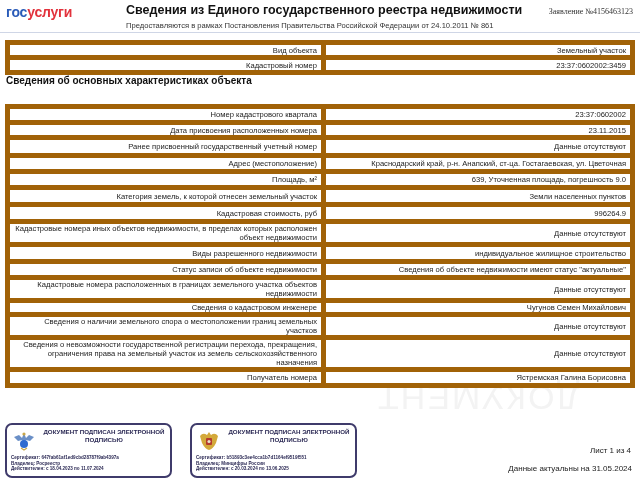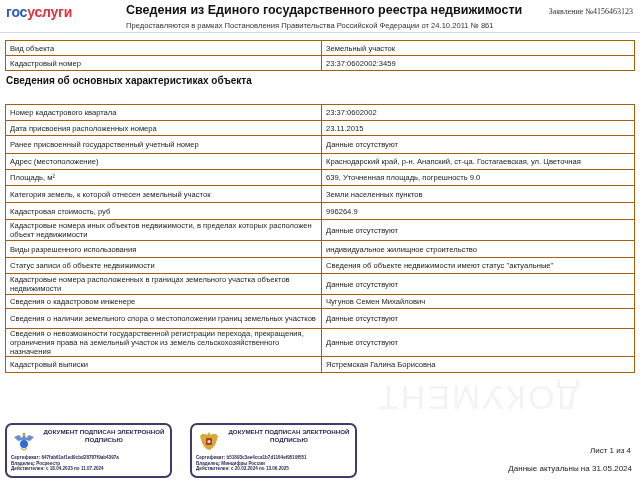--- a/index.html
+++ b/index.html
@@ -8,21 +8,21 @@
 
   .header { position: absolute; left: 0; top: 0; width: 640px; height: 33px; border-bottom: 1px solid #cfd6e6; }
   .logo { position: absolute; left: 6px; top: 4px; font-family: "Liberation Sans", sans-serif; font-weight: bold; font-size: 14px; letter-spacing: -0.2px; }
   .logo .a { color: #2a5bb8; }
   .logo .b { color: #e2323c; }
   .title { position: absolute; left: 126px; top: 3px; font-family: "Liberation Sans", sans-serif; font-weight: bold; font-size: 12.5px; color: #111; }
   .subtitle { position: absolute; left: 126px; top: 21px; font-family: "Liberation Sans", sans-serif; font-size: 7.6px; color: #333; }
   .app-no { position: absolute; right: 7px; top: 7px; font-family: Liberation Serif, serif; font-size: 8px; color: #333; }
 
   table { border-collapse: collapse; position: absolute; left: 5px; width: 630px; font-family: "Liberation Sans", sans-serif; font-size: 7.6px; color: #222; }
-  td { border: 1px solid #a16207; padding: 0 4px; vertical-align: middle; line-height: 9px; }
+  td { border: 5px solid #a16207; padding: 0 4px; vertical-align: middle; line-height: 9px; text-align: right; }
   td.k { width: 316px; }
   .t1 { top: 40px; }
   .t1 td { height: 15px; }
   .section-title { position: absolute; left: 6px; top: 75px; font-family: "Liberation Sans", sans-serif; font-weight: bold; font-size: 10px; color: #111; }
   .t2 { top: 104px; padding-left: 20px; }
 
   .watermark { position: absolute; left: 376px; top: 378px; font-family: "Liberation Sans", sans-serif; font-size: 34px; color: #f3f3f3; letter-spacing: 2px; transform: scaleX(-1) scaleY(-1); }
 
   .sig { position: absolute; top: 423px; width: 167px; height: 55px; border: 2px solid #3f3b6b; border-radius: 7px; background: #fff; }
   .sig1 { left: 5px; }
@@ -91,21 +91,21 @@
       </tr>
   <tr style="height:17px">
         <td class="k">Кадастровая стоимость, руб</td>
         <td>996264.9</td>
       </tr>
   <tr style="height:21px">
         <td class="k">Кадастровые номера иных объектов недвижимости, в пределах которых расположен объект недвижимости</td>
         <td>Данные отсутствуют</td>
       </tr>
   <tr style="height:17px">
-        <td class="k">Виды разрешенного использования</td>
+        <td class="k">Виды разрешенного недвижимости</td>
         <td>индивидуальное жилищное строительство</td>
       </tr>
   <tr style="height:16px">
         <td class="k">Статус записи об объекте недвижимости</td>
         <td>Сведения об объекте недвижимости имеют статус "актуальные"</td>
       </tr>
   <tr style="height:21px">
         <td class="k">Кадастровые номера расположенных в границах земельного участка объектов недвижимости</td>
         <td>Данные отсутствуют</td>
       </tr>
@@ -115,21 +115,21 @@
       </tr>
   <tr style="height:20px">
         <td class="k">Сведения о наличии земельного спора о местоположении границ земельных участков</td>
         <td>Данные отсутствуют</td>
       </tr>
   <tr style="height:28px">
         <td class="k">Сведения о невозможности государственной регистрации перехода, прекращения, ограничения права на земельный участок из земель сельскохозяйственного назначения</td>
         <td>Данные отсутствуют</td>
       </tr>
   <tr style="height:16px">
-        <td class="k">Кадастровый выписки</td>
+        <td class="k">Получатель номера</td>
         <td>Ястремская Галина Борисовна</td>
       </tr>
 </tbody>
   </table>
 
 <div class="sig sig1">
   <svg class="emblem" viewBox="0 0 22 22">
     <path d="M1 8 L6 6 L9 9 L11 4 L13 9 L16 6 L21 8 L17 12 L13 11 L11 14 L9 11 L5 12 Z" fill="#6a8fc7"></path>
     <circle cx="11" cy="15" r="4" fill="#2f6bd1"></circle>
     <path d="M8 19 L11 21 L14 19" stroke="#c9a74a" stroke-width="1.2" fill="none"></path>

